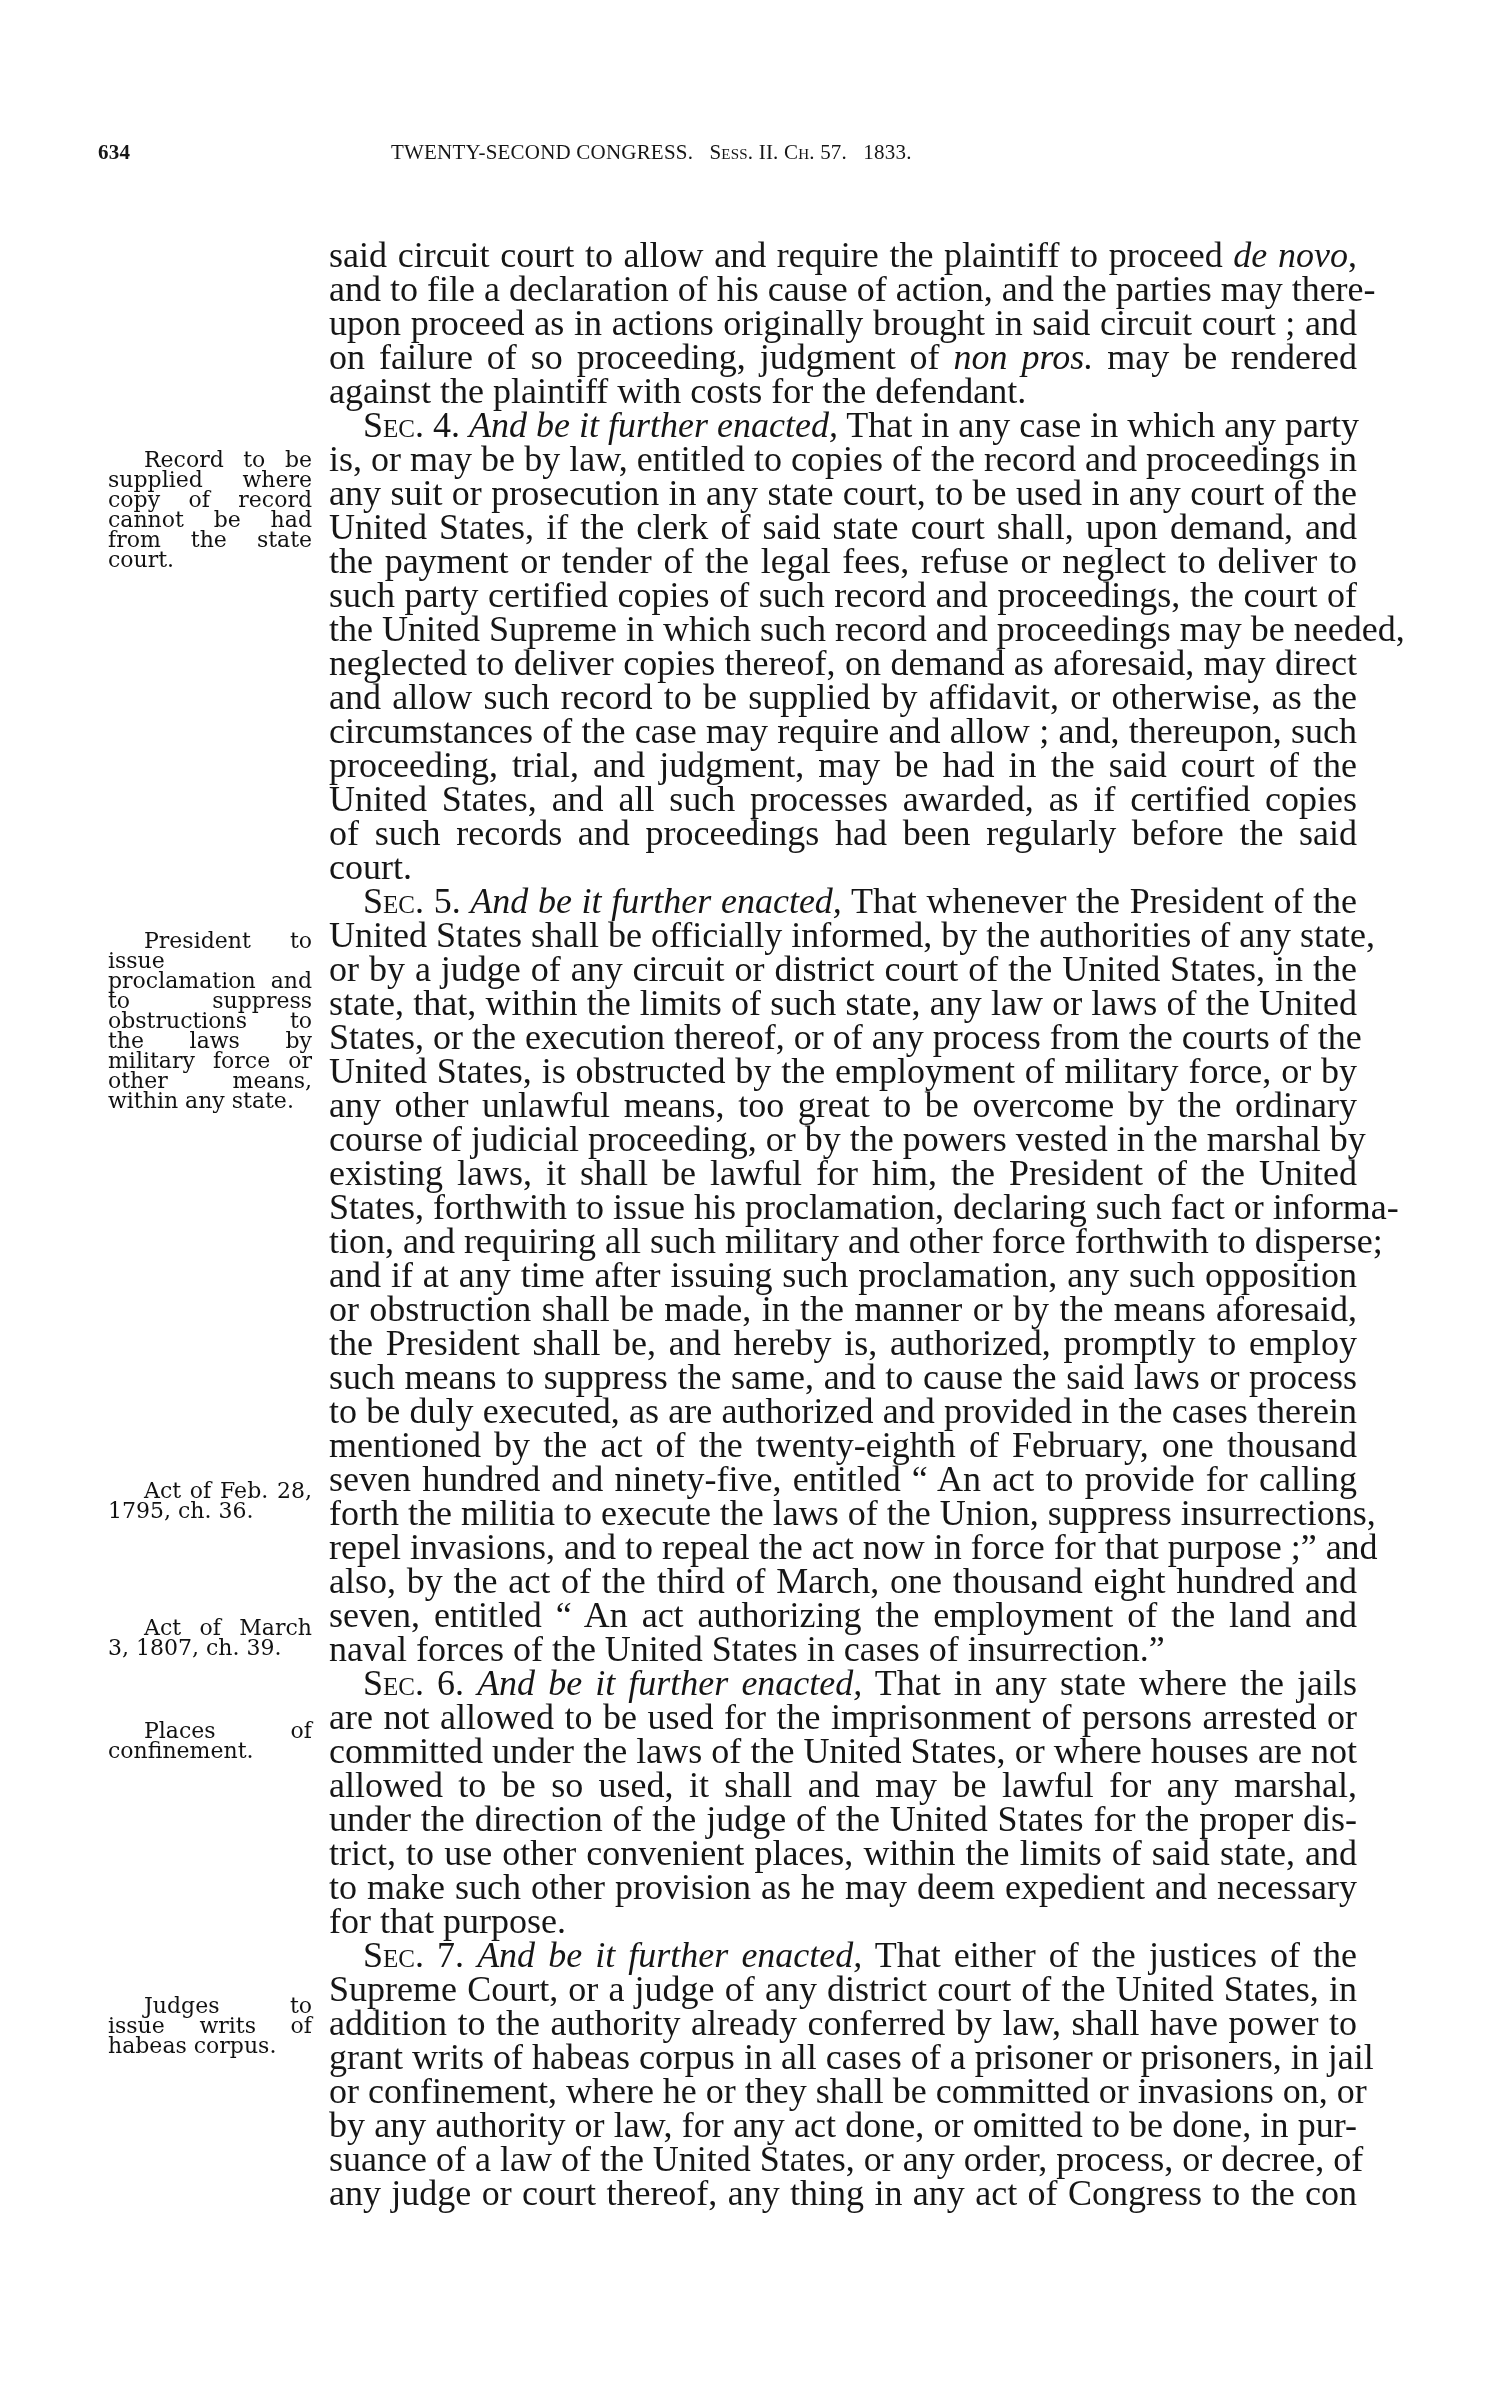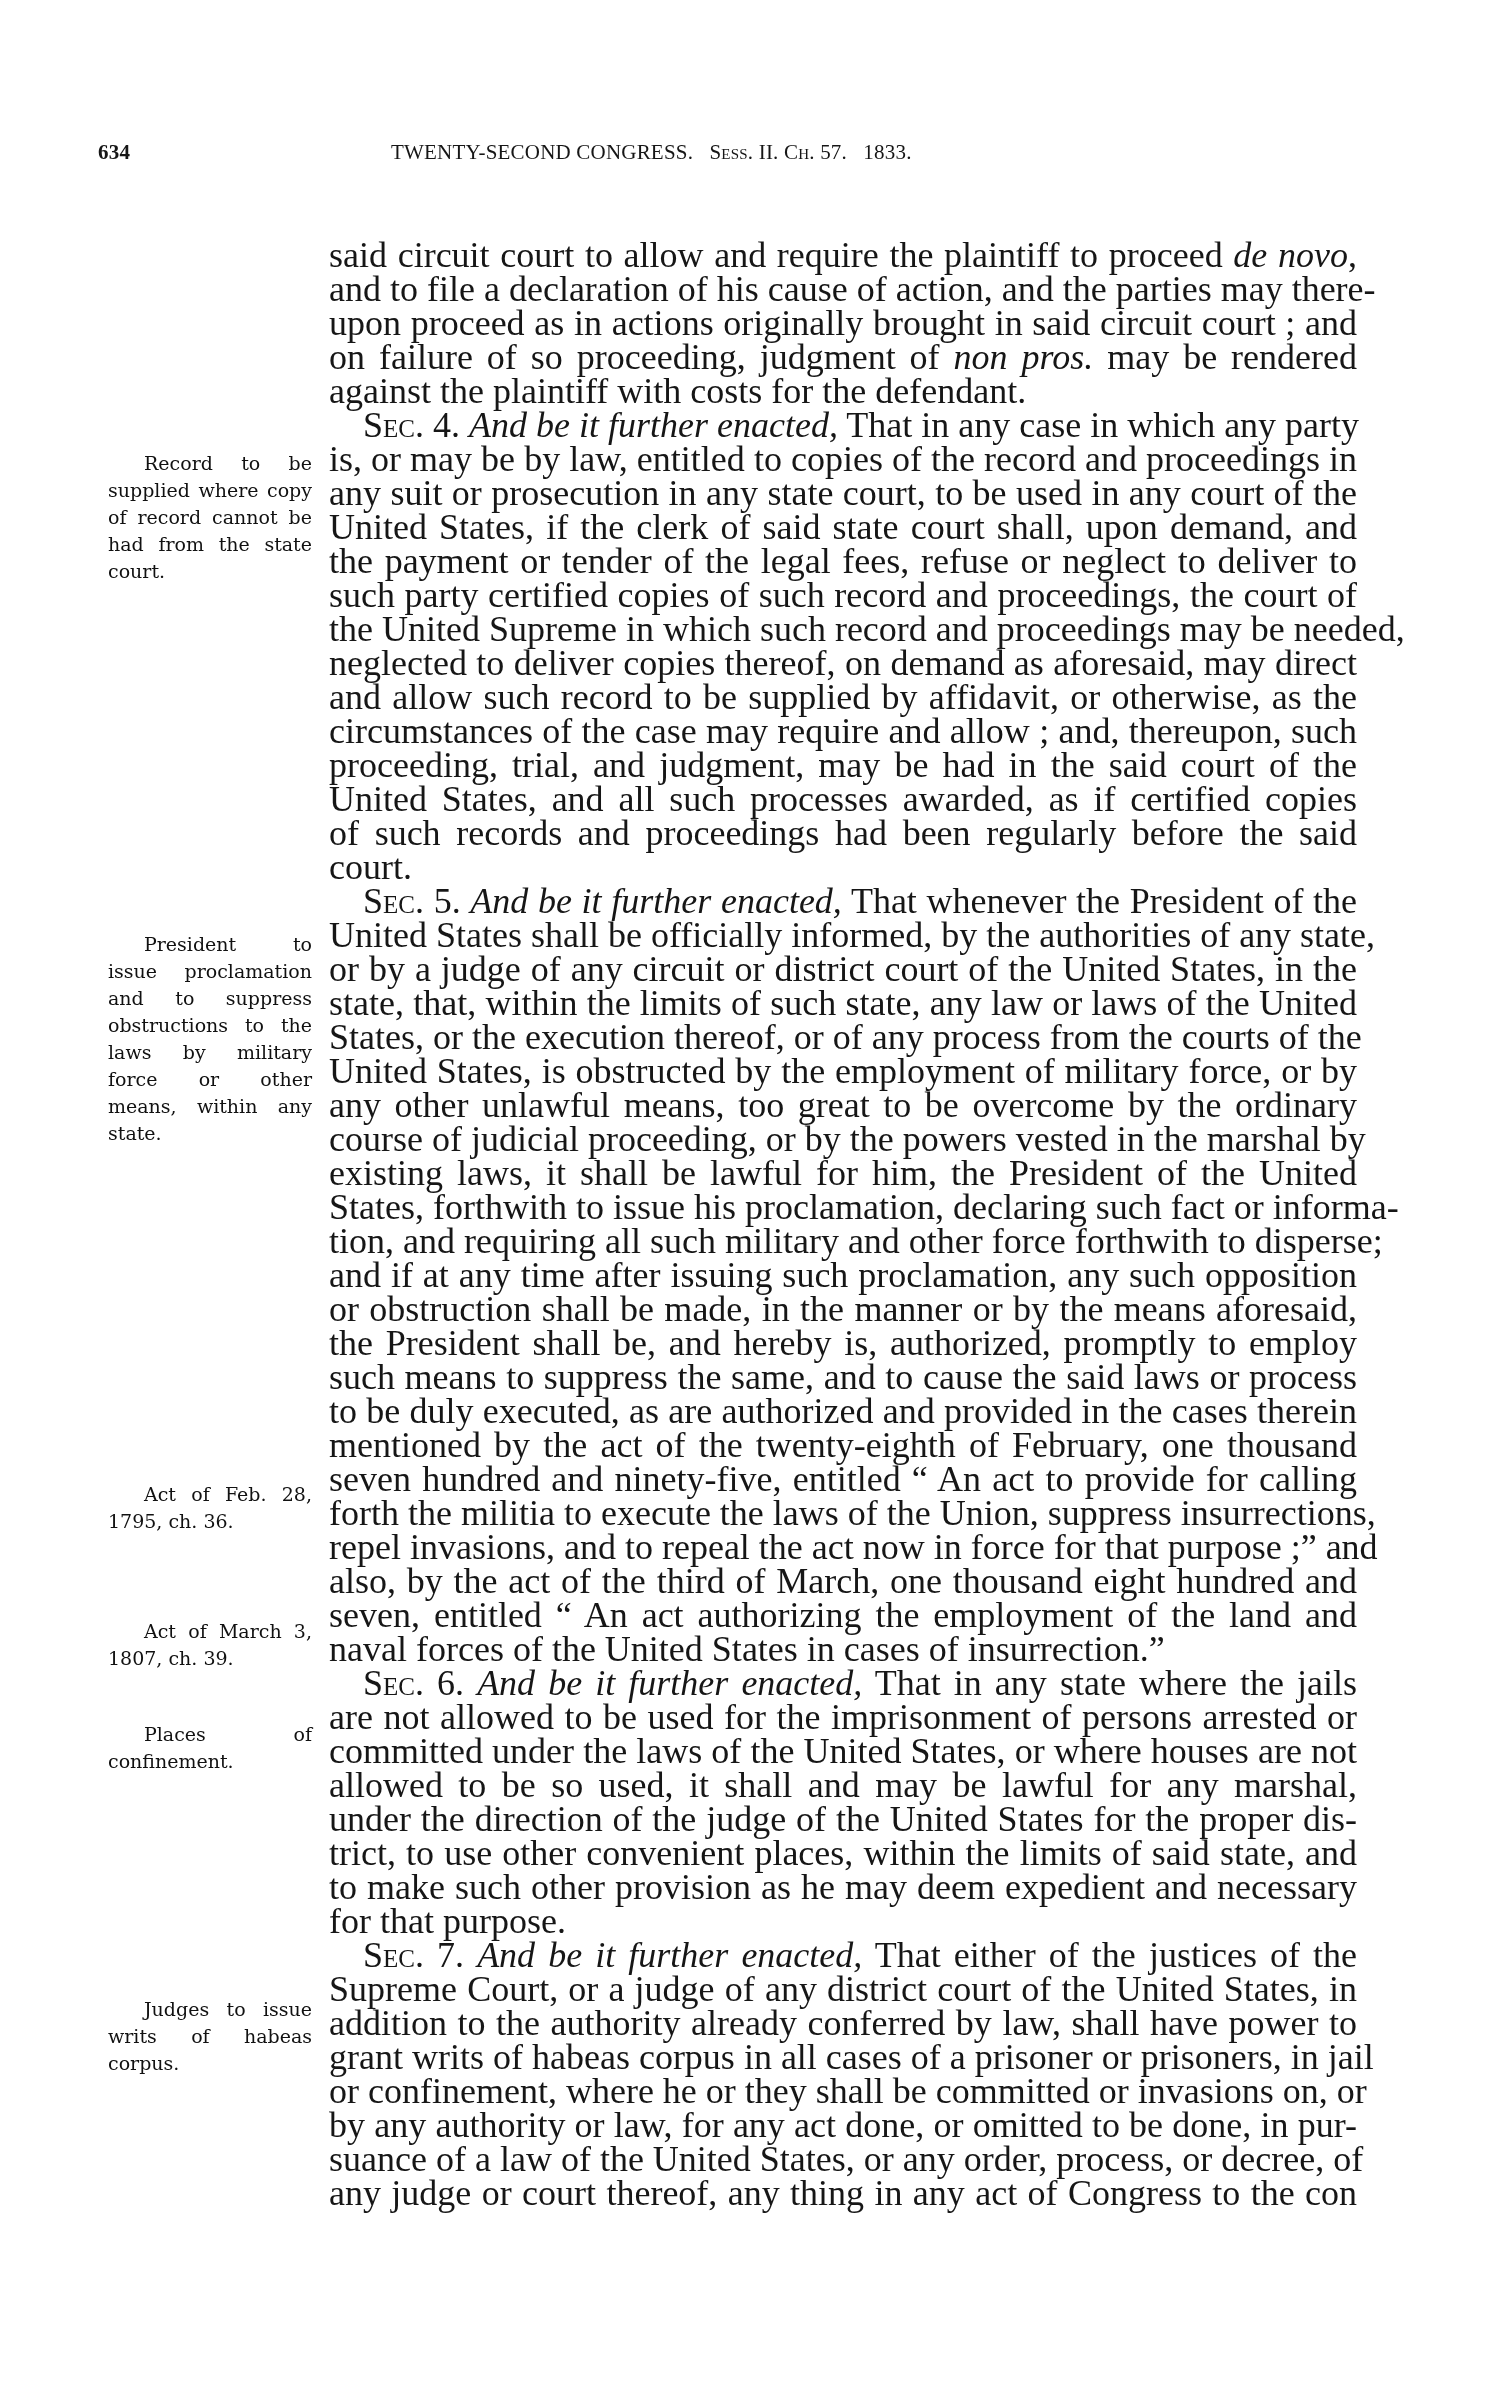--- a/index.html
+++ b/index.html
@@ -10,21 +10,21 @@
   .header .pageno { position: absolute; left: 0; top: 0; font-weight: bold; }
   .header .title { position: absolute; left: 293px; top: 0; white-space: nowrap; }
   .body { position: absolute; left: 329px; top: 238px; width: 1028px; }
   .line { height: 34px; line-height: 34px; font-size: 36px; white-space: nowrap;
           text-align: justify; text-align-last: justify; }
   .line.last { text-align-last: left; }
   .line.indent { padding-left: 34px; }
   .sec-label { font-variant: small-caps; }
   .enact { font-style: italic; }
   .margin { position: absolute; left: 108px; width: 204px; font-family: "DejaVu Serif", serif;
-            font-size: 19px; line-height: 27px; text-align: justify; text-align-last: left; color: #111; }
+            font-size: 22px; line-height: 20px; text-align: justify; text-align-last: left; color: #111; }
   .margin .first { padding-left: 36px; display: inline; }
 </style>
 </head>
 <body>
 
 <div class="header">
   <span class="pageno">634</span>
   <span class="title">
     <span>TWENTY-SECOND CONGRESS.</span>&nbsp;&nbsp;
     <span class="sec-label">Sess. II.</span>

